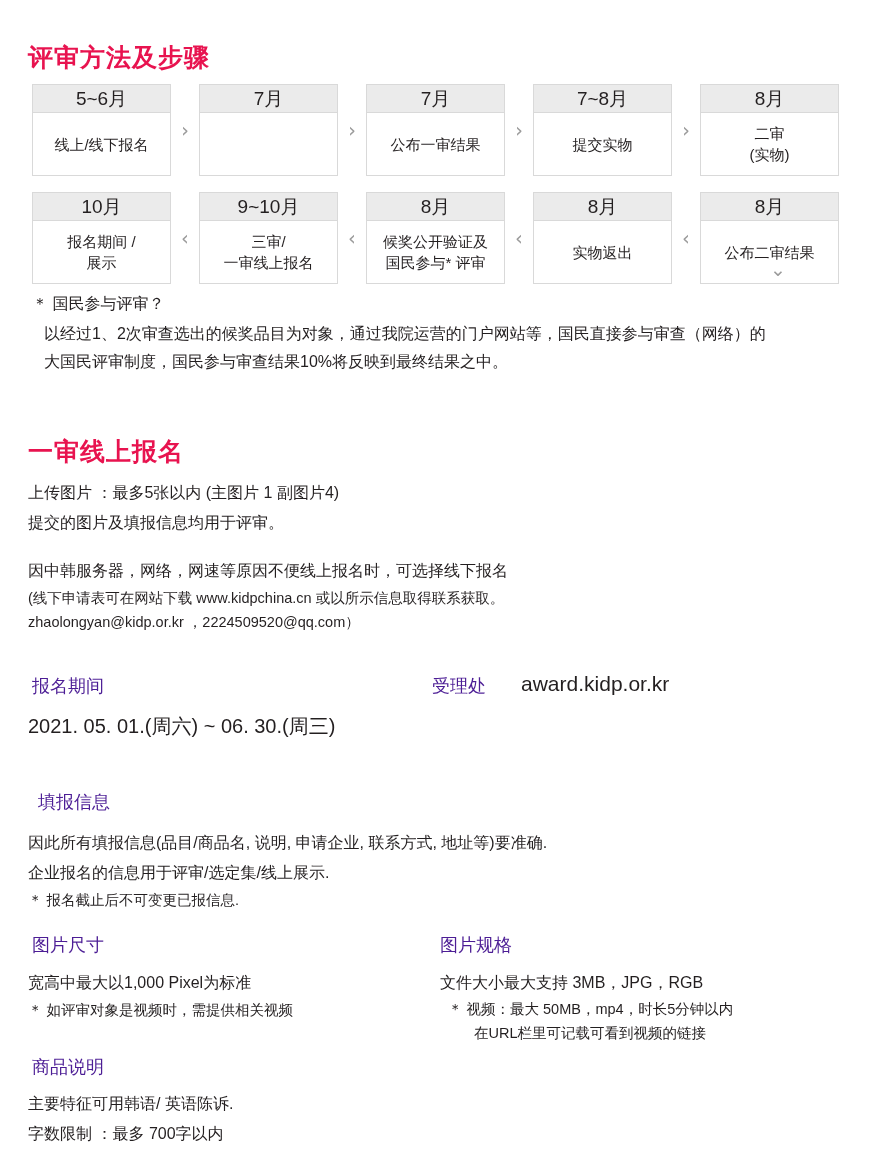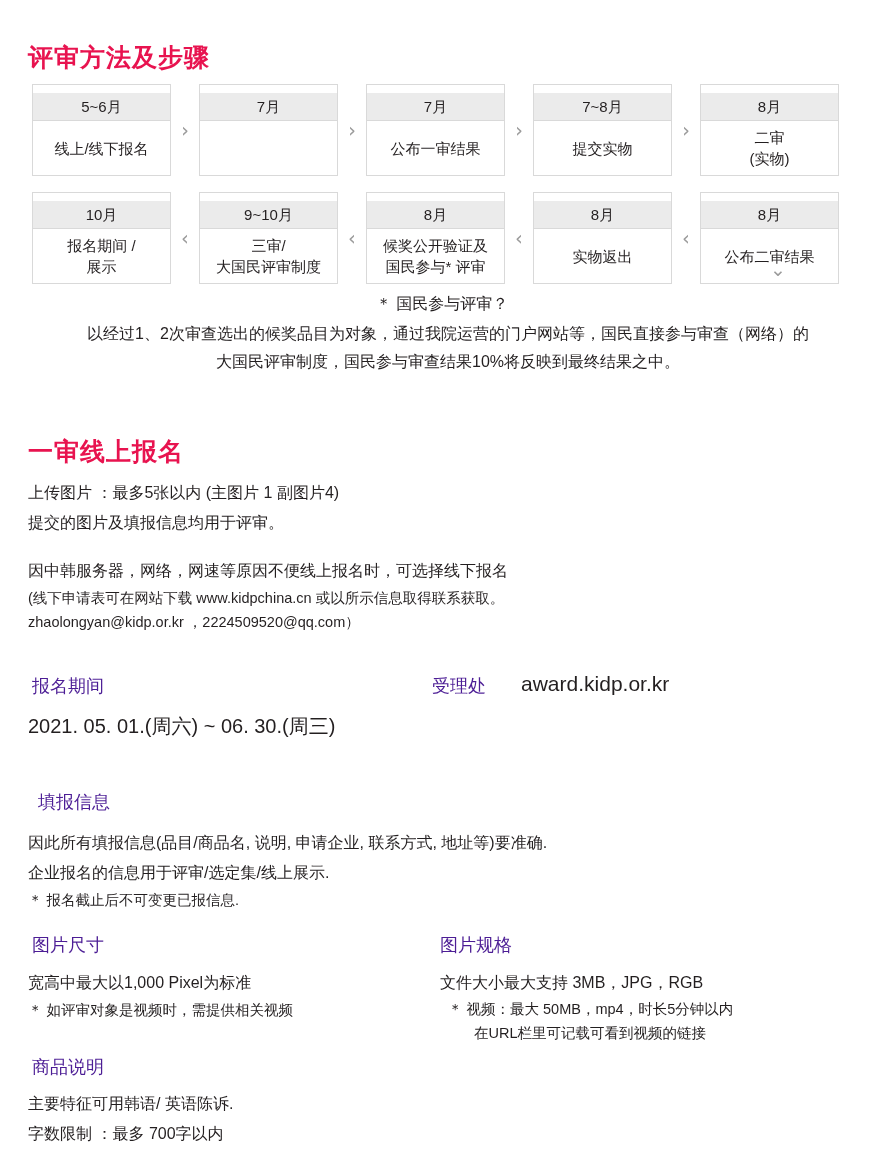--- a/index.html
+++ b/index.html
@@ -64,23 +64,22 @@
     background: #ffffff;
     display: flex;
     flex-direction: column;
   }
   .flow-head {
     background: #ebebeb;
     border-bottom: 1px solid #d9d9d9;
     height: 27px;
     line-height: 27px;
     text-align: center;
-    font-size: 15px;
-    color: #231f20;
-    margin-top: 8px;
+    font-size: 19px;
+    color: #231f20;
   }
   .flow-body {
     flex: 1;
     display: flex;
     align-items: center;
     justify-content: center;
     text-align: center;
     font-size: 15px;
     line-height: 21px;
     color: #231f20;
@@ -110,21 +109,20 @@
 
   
   .note {
     position: absolute;
     left: 32px;
     top: 290px;
     width: 820px;
     font-size: 16px;
     line-height: 28px;
     color: #231f20;
-    text-align: center;
   }
   .note .note-title {
     margin-bottom: 2px;
   }
   .note p {
     margin: 0;
     text-indent: 0;
   }
   .note .indent {
     padding-left: 12px;
@@ -220,21 +218,21 @@
       <div class="flow-arrow left">›</div>
       <div class="flow-box">
         <div class="flow-head">8月</div>
         <div class="flow-body" style="white-space:pre-line">候奖公开验证及
 国民参与* 评审</div>
       </div>
       <div class="flow-arrow left">›</div>
       <div class="flow-box">
         <div class="flow-head">9~10月</div>
         <div class="flow-body" style="white-space:pre-line">三审/
-大国民评审制度</div>
+一审线上报名</div>
       </div>
       <div class="flow-arrow left">›</div>
       <div class="flow-box">
         <div class="flow-head">10月</div>
         <div class="flow-body" style="white-space:pre-line">报名期间 /
 展示</div>
       </div>
     </div>
 
   </div>

